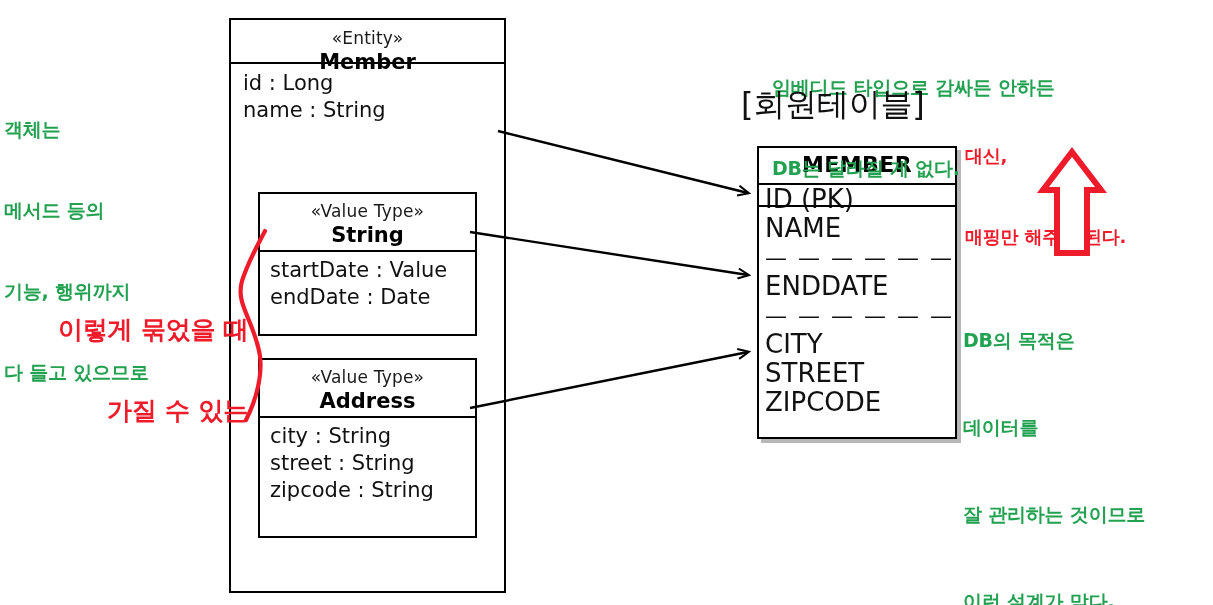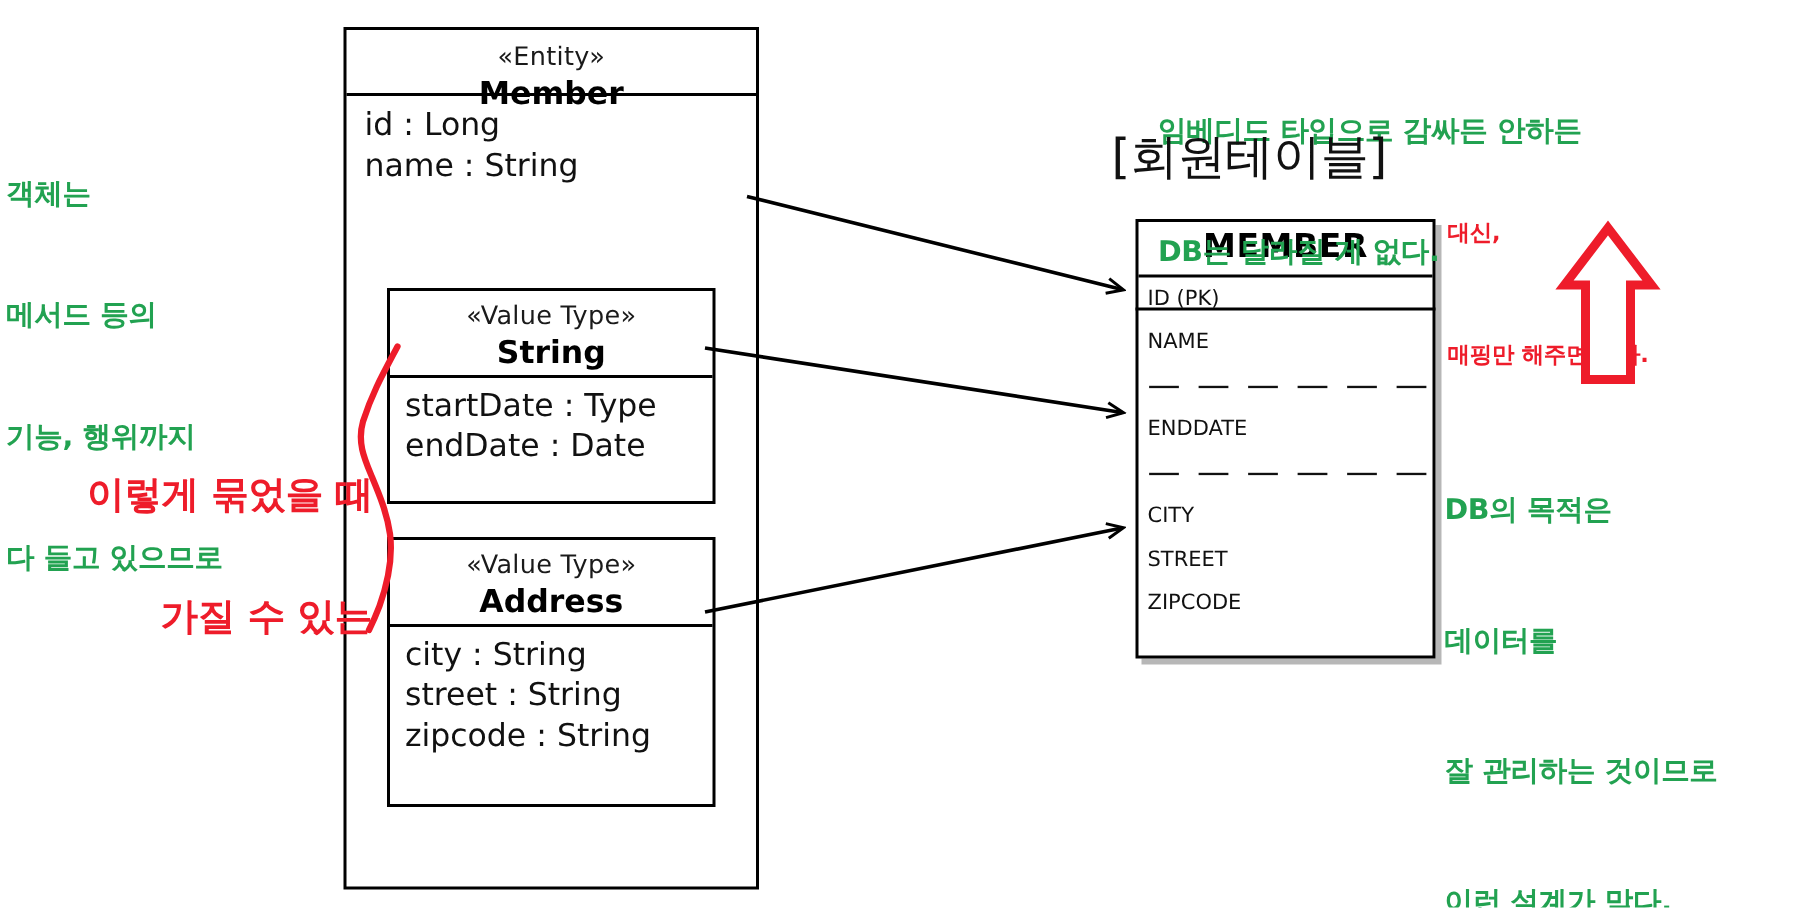--- a/index.html
+++ b/index.html
@@ -91,21 +91,21 @@
     font-size: 22px;
     line-height: 30px;
     font-weight: 700;
     padding: 2px 0 3px 0;
     letter-spacing: 0.4px;
   }
   .db-rule { height: 2px; background: #000000; width: 100%; }
   .db-rows { padding: 0 0 0 6px; }
   .db-row {
     display: block;
-    font-size: 14px;
+    font-size: 26px;
     line-height: 29px;
     color: #111111;
     white-space: pre;
   }
   .db-row.dashed {
     font-size: 22px;
     letter-spacing: 2px;
     line-height: 29px;
   }
   #db-pk-underline {
@@ -120,21 +120,21 @@
     letter-spacing: -0.2px;
   }
   .annot span { display: block; }
   .annot.green { color: #22a251; }
   .annot.red   { color: #ee1c2a; }
   .annot.black { color: #111111; font-weight: 400; }
 
   #annot-object      { left: 4px;  top: 62px;  font-size: 19px; line-height: 27px; }
   #annot-group       { left: 58px; top: 262px; font-size: 25px; line-height: 27px; text-align: right; width: 190px; }
   #annot-embedded    { left: 772px; top: 20px; font-size: 19px; line-height: 27px; }
-  #annot-instead     { left: 965px; top: 88px; font-size: 15px; line-height: 27px; }
+  #annot-instead     { left: 965px; top: 88px; font-size: 18px; line-height: 27px; }
   #annot-dbpurpose   { left: 963px; top: 268px; font-size: 19px; line-height: 29px; }
   #annot-table-label { left: 741px; top: 88px; font-size: 32px; line-height: 32px; }
 
   svg.overlay {
     position: absolute;
     left: 0; top: 0;
     width: 1213px; height: 605px;
     pointer-events: none;
   }
 </style>
@@ -155,21 +155,21 @@
     </div>
   </div>
 
   <div class="node uml-box" id="period-box">
     <div class="uml-header">
       <span class="stereotype">«Value Type»</span>
       <span class="classname">String</span>
     </div>
     <div class="uml-divider"></div>
     <div class="uml-attrs">
-      <span class="attr">startDate : Type</span>
+      <span class="attr">startDate : Value</span>
       <span class="attr">endDate : Date</span>
     </div>
   </div>
 
   <div class="node uml-box" id="address-box">
     <div class="uml-header">
       <span class="stereotype">«Value Type»</span>
       <span class="classname">Address</span>
     </div>
     <div class="uml-divider"></div>

